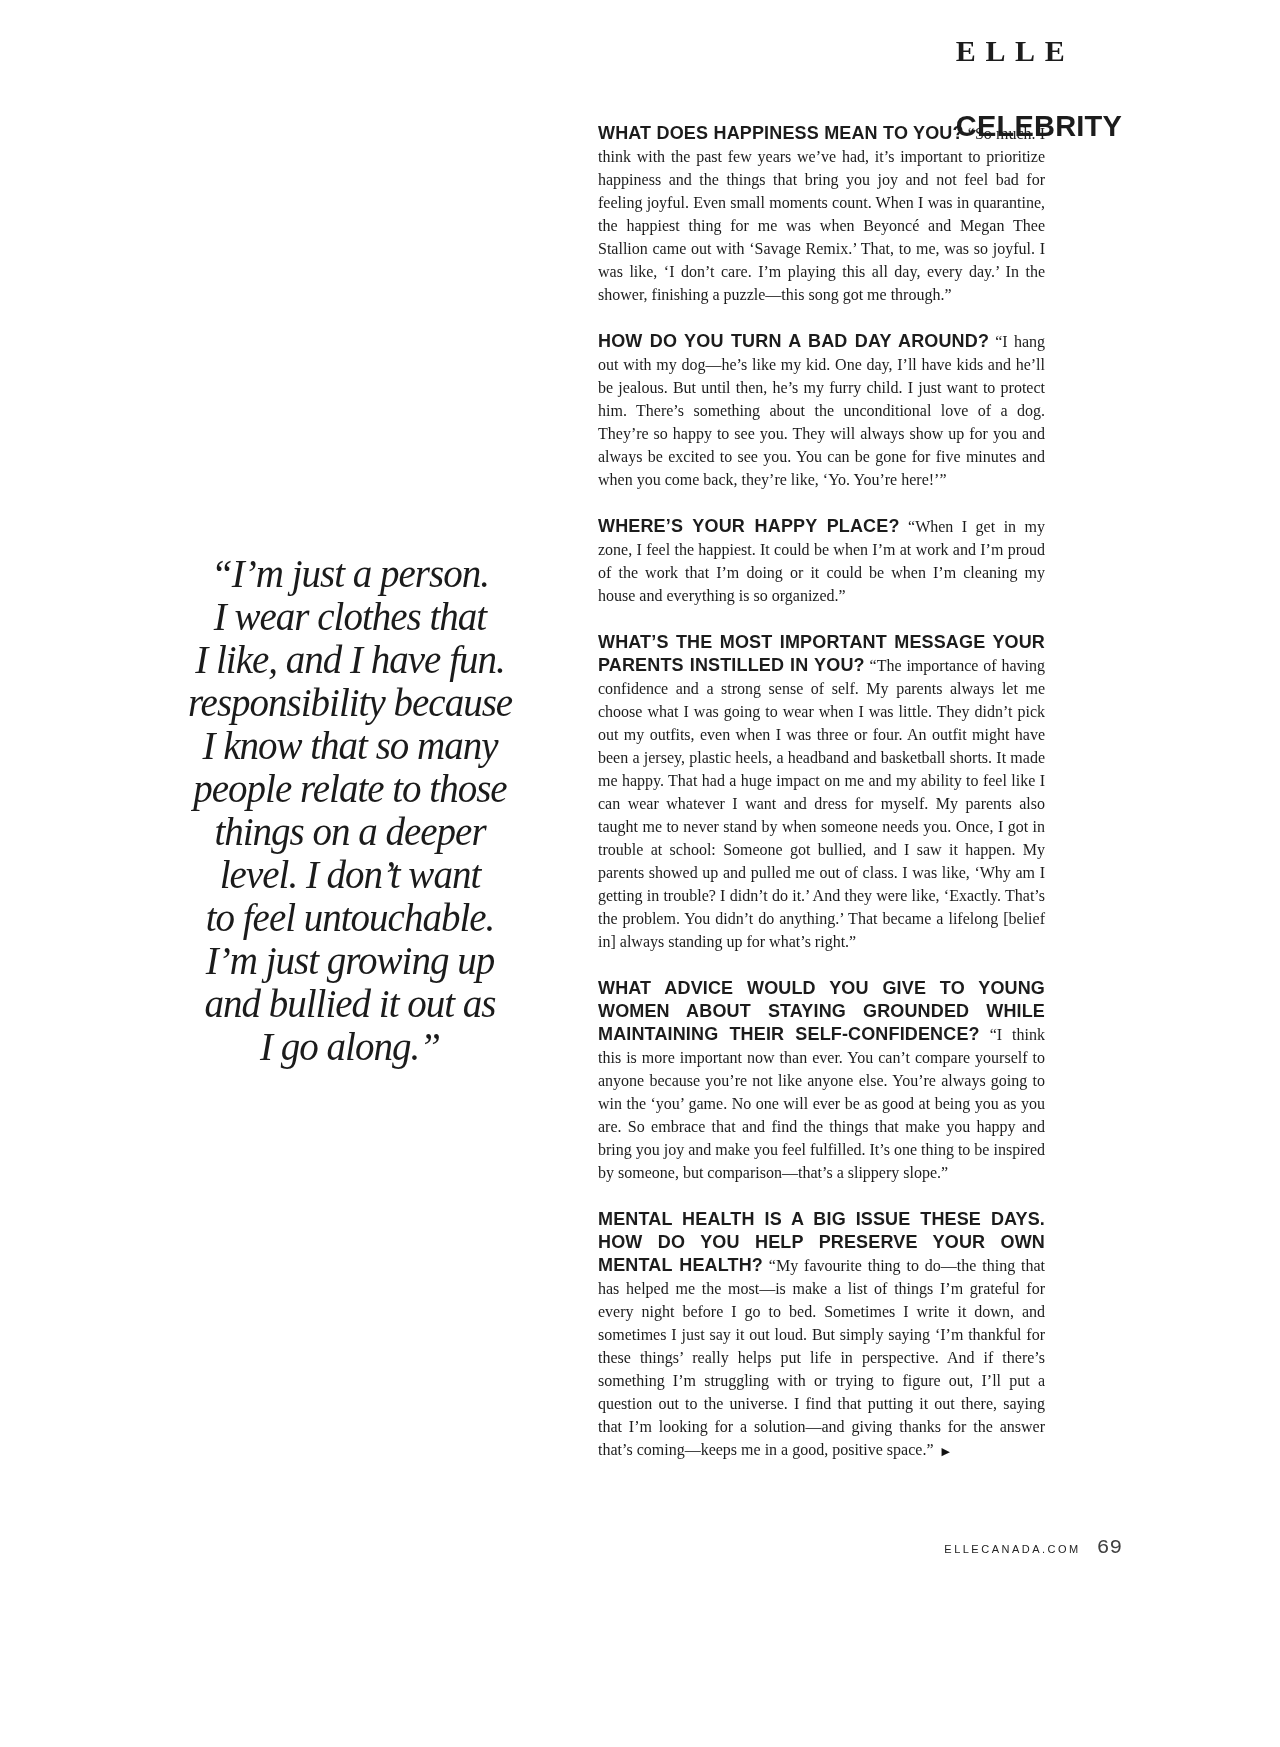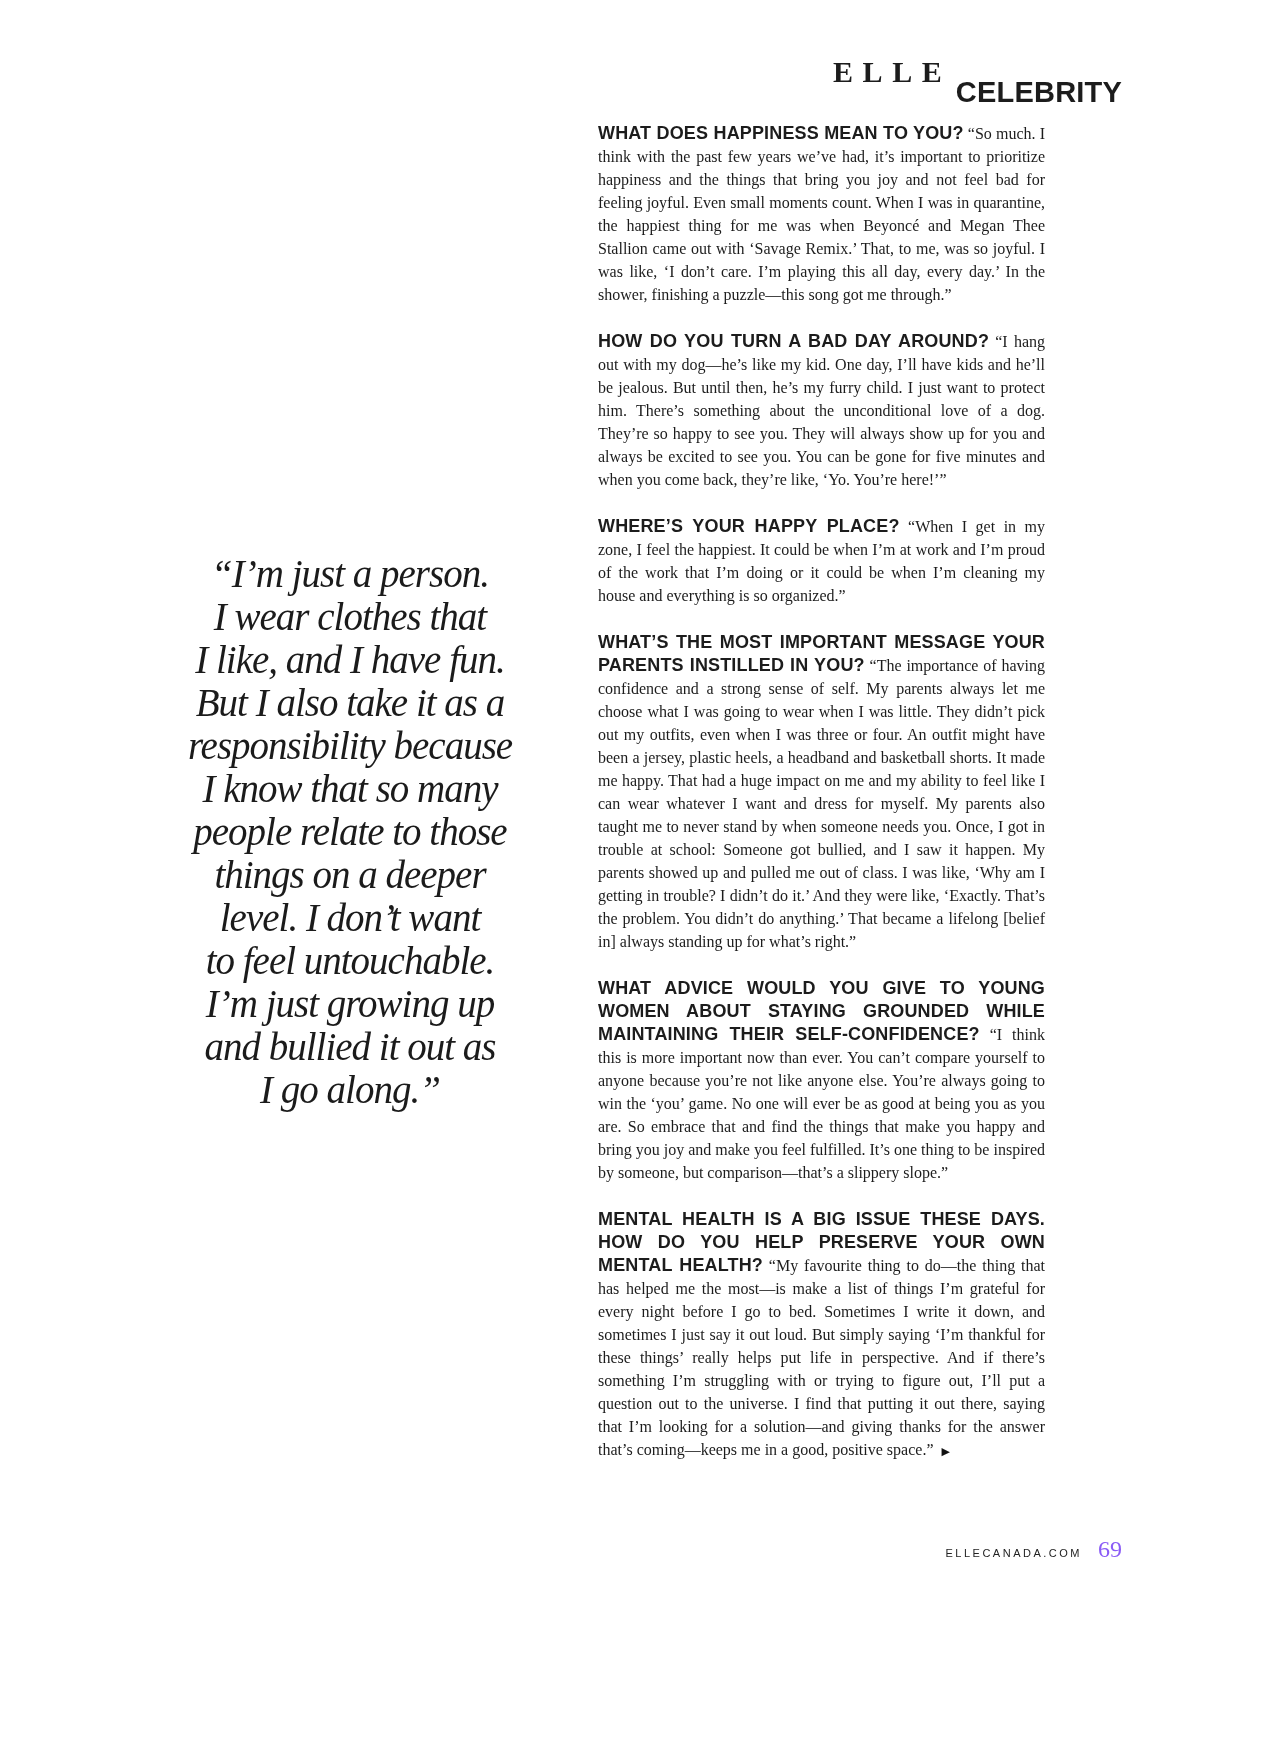--- a/index.html
+++ b/index.html
@@ -13,23 +13,23 @@
     overflow: hidden;
     color: #1c1c1c;
   }
 
   
   .masthead {
     position: absolute;
     top: 34px;
     right: 158px;
     display: flex;
-    align-items: center;
-    gap: 14px;
+    align-items: flex-start;
     white-space: nowrap;
+    flex-direction: column;
   }
   .brand {
     font-family: "Liberation Serif", serif;
     font-weight: 700;
     font-size: 30px;
     letter-spacing: 0.32em;
     margin-right: -0.32em;
   }
   .section {
     font-family: "Liberation Sans", sans-serif;
@@ -93,40 +93,39 @@
     align-items: baseline;
     gap: 16px;
   }
   .footer-site {
     font-family: "Liberation Sans", sans-serif;
     font-size: 11px;
     letter-spacing: 2.5px;
     color: #222;
   }
   .footer-page {
-    font-family: Liberation Serif, serif;
-    font-size: 24px;
-    color: #8b5cf6;
+    font-family: Liberation Mono, monospace;
+    font-size: 21px;
+    color: #404040;
   }
 </style>
 </head>
 <body>
 
 <div class="page">
 
   <header class="masthead">
     <span class="brand">ELLE</span>
     <span class="section">CELEBRITY</span>
   </header>
 
   <aside class="pullquote">
     <span>“I’m just a person.</span>
     <span>I wear clothes that</span>
     <span>I like, and I have fun.</span>
-    <span>But I also take it as a</span>
     <span>responsibility because</span>
     <span>I know that so many</span>
     <span>people relate to those</span>
     <span>things on a deeper</span>
     <span>level. I don’t want</span>
     <span>to feel untouchable.</span>
     <span>I’m just growing up</span>
     <span>and bullied it out as</span>
     <span>I go along.”</span>
   </aside>

